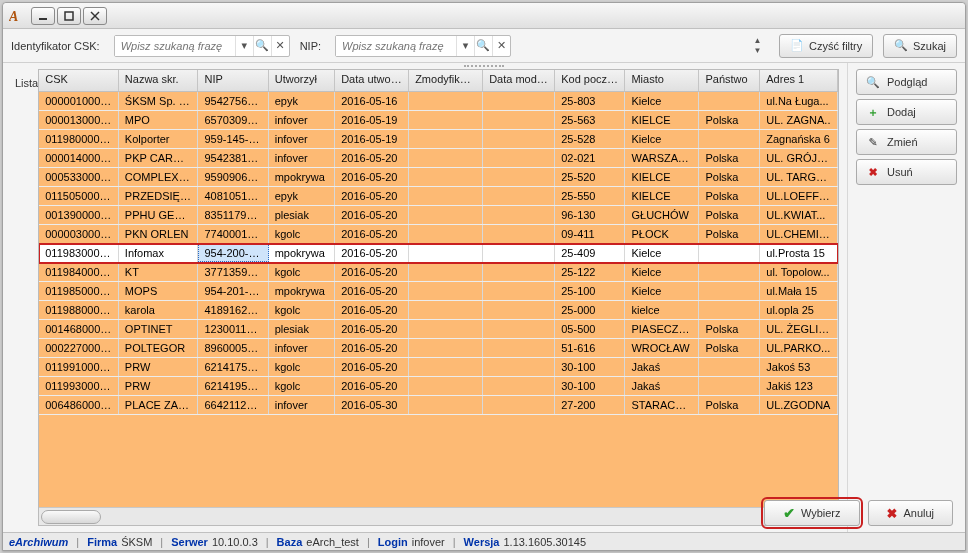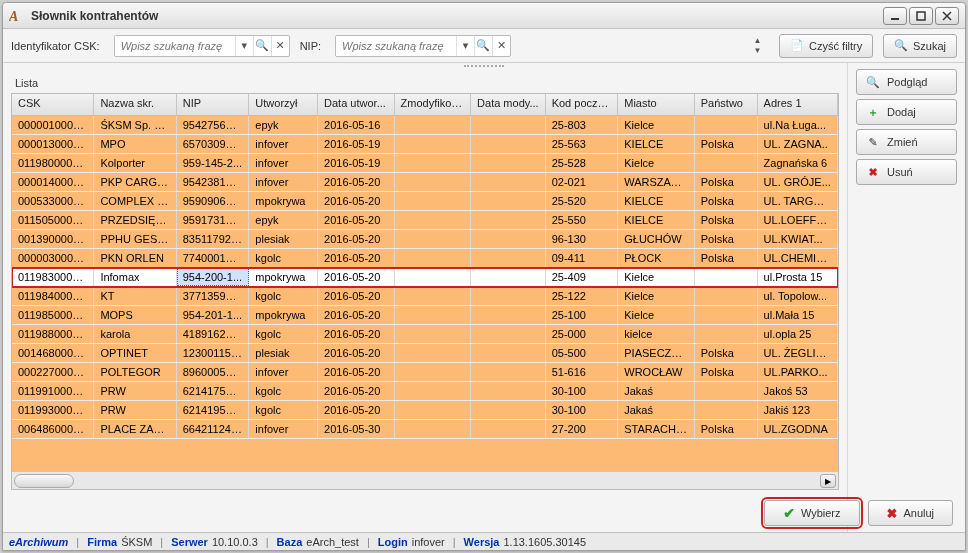--- a/index.html
+++ b/index.html
@@ -16,21 +16,21 @@
 .toolbar-label { color: #333; margin-right: 4px; }
 .search-group { display: inline-flex; align-items: flex-start; border: 1px solid #bbb; background: #fff; height: 22px; border-radius: 2px; }
 .search-input { border: none; outline: none; height: 20px; padding: 0 6px; font-size: 11px; width: 120px; color: #888; font-style: italic; }
 .search-caret, .search-mag, .search-clear { width: 18px; height: 20px; display: inline-flex; align-items: center; justify-content: center; cursor: pointer; border-left: 1px solid #e0e0e0; color: #555; }
 .toolbar-spacer { flex: 1; }
 .scroll-arrows { width: 16px; display: flex; flex-direction: column; gap: 0; margin-right: 4px; }
 .scroll-arrows span { height: 10px; font-size: 8px; text-align: center; color: #555; cursor: pointer; line-height: 10px; }
 .tool-btn { height: 24px; padding: 0 10px; border: 1px solid #aaa; background: linear-gradient(to bottom,#fefefe,#e4e4e4); border-radius: 3px; display: inline-flex; align-items: center; gap: 5px; cursor: pointer; color: #333; }
 
 .content-wrap { display: flex; height: calc(100% - 26px - 34px - 18px); }
-.main { flex: 1; padding: 6px 8px 6px 8px; display: flex; flex-direction: column; overflow: hidden; }
+.main { flex: 1; padding: 6px 8px 6px 8px; display: flex; flex-direction: row; overflow: hidden; }
 .side { width: 118px; padding: 6px 8px; display: flex; flex-direction: column; gap: 4px; border-left: 1px solid #d8d8d8; }
 .side-btn { height: 26px; border: 1px solid #aaa; background: linear-gradient(to bottom,#fefefe,#e4e4e4); border-radius: 3px; display: flex; align-items: center; gap: 6px; padding: 0 8px; cursor: pointer; color: #333; }
 .side-btn .ic { width: 16px; height: 16px; display: inline-flex; align-items: center; justify-content: center; }
 
 .list-caption { color: #333; margin: 0 0 2px 4px; padding: 8px 0 2px 0; }
 .grid-container { flex: 1; border: 1px solid #bbb; background: #fdba74; overflow: hidden; display: flex; flex-direction: column; position: relative; }
 .grid-head, .grid-row { display: flex; }
 .grid-head { background: linear-gradient(to bottom,#f2f2f2,#e0e0e0); border-bottom: 1px solid #c0c0c0; font-weight: normal; height: 22px; }
 .cell { padding: 3px 6px; border-right: 1px solid #d8d8d8; overflow: hidden; white-space: nowrap; text-overflow: ellipsis; font-size: 11px; }
 .grid-head .cell { border-right: 1px solid #c5c5c5; color: #222; }
@@ -61,21 +61,20 @@
 </head>
 <body>
 
 <div class="window">
   <div class="titlebar">
     <span class="app-icon">
       <svg viewBox="0 0 16 16">
           <text x="0" y="13" font-size="14" fill="#b05510" font-family="Georgia" font-style="italic" font-weight="bold">A</text>
         </svg>
     </span>
-    <span class="title">Słownik kontrahentów</span>
     <div class="window-controls">
       <div class="win-btn">
           <svg viewBox="0 0 10 10">
             <line x1="1" y1="8" x2="9" y2="8" stroke="#333" stroke-width="2"></line>
           </svg>
         </div>
       <div class="win-btn">
           <svg viewBox="0 0 10 10">
             <rect x="1" y="1" width="8" height="8" fill="none" stroke="#333" stroke-width="1.5"></rect>
           </svg>
@@ -200,21 +199,21 @@
               <div class="cell c5"></div>
               <div class="cell c6"></div>
               <div class="cell c7">25-520</div>
               <div class="cell c8">KIELCE</div>
               <div class="cell c9">Polska</div>
               <div class="cell c10">UL. TARGO...</div>
             </div>
             <div class="grid-row">
               <div class="cell c0">011505000000</div>
               <div class="cell c1">PRZEDSIĘBI...</div>
-              <div class="cell c2">9591731791</div>
+              <div class="cell c2">4081051363</div>
               <div class="cell c3">epyk</div>
               <div class="cell c4">2016-05-20</div>
               <div class="cell c5"></div>
               <div class="cell c6"></div>
               <div class="cell c7">25-550</div>
               <div class="cell c8">KIELCE</div>
               <div class="cell c9">Polska</div>
               <div class="cell c10">UL.LOEFFL...</div>
             </div>
             <div class="grid-row">

